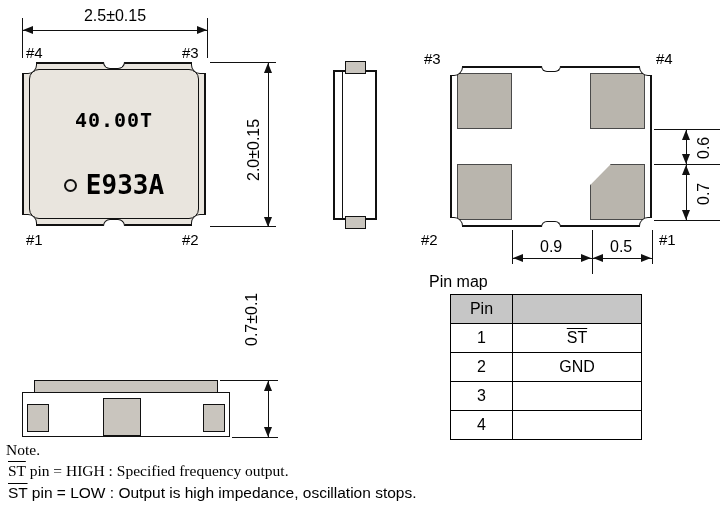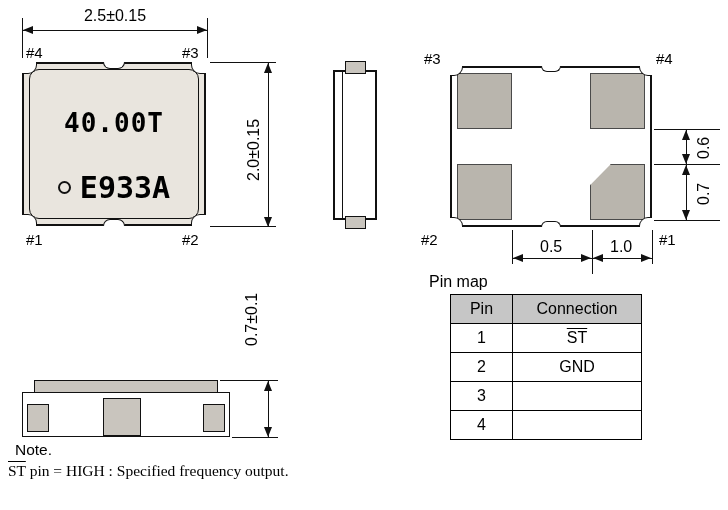--- a/index.html
+++ b/index.html
@@ -65,24 +65,24 @@
   <div class="pinlabel" style="left:182px; top:231px;">#2</div>
 
   <div class="pkg">
     <div class="pkg-inner"></div>
     <div class="notch notch-tl"></div>
     <div class="notch notch-tr"></div>
     <div class="notch notch-bl"></div>
     <div class="notch notch-br"></div>
     <div class="notch notch-et"></div>
     <div class="notch notch-eb"></div>
-    <div class="abs mono" style="left:0; right:0; top:44px; text-align:center; font-size:26px; letter-spacing:1px; z-index:4;">40.00T</div>
+    <div class="abs mono" style="left:0; right:0; top:44px; text-align:center; font-size:20px; letter-spacing:1px; z-index:4;">40.00T</div>
     <div class="abs" style="left:0; right:0; top:106px; display:flex; align-items:center; justify-content:center; gap:9px; z-index:4;">
       <span style="width:13px; height:13px; border:2px solid #111; border-radius:50%; flex:0 0 auto;"></span>
-      <span class="mono" style="font-size:30px;">E933A</span>
+      <span class="mono" style="font-size:26px;">E933A</span>
     </div>
   </div>
 
   <div class="hline" style="left:210px; top:62px; width:66px;"></div>
   <div class="hline" style="left:210px; top:226px; width:66px;"></div>
   <div class="vline" style="left:268px; top:62px; height:165px;"></div>
   <div class="arr arr-u" style="left:264px; top:63px;"></div>
   <div class="arr arr-d" style="left:264px; top:217px;"></div>
   <div class="vtext" style="left:245px; top:181px;">2.0±0.15</div>
 
@@ -124,56 +124,58 @@
 
   <div class="vline" style="left:512px; top:230px; height:34px;"></div>
   <div class="vline" style="left:592px; top:230px; height:44px;"></div>
   <div class="vline" style="left:652px; top:230px; height:34px;"></div>
   <div class="hline" style="left:512px; top:258px; width:80px;"></div>
   <div class="hline" style="left:592px; top:258px; width:60px;"></div>
   <div class="arr arr-l" style="left:513px; top:254px;"></div>
   <div class="arr arr-r" style="left:581px; top:254px;"></div>
   <div class="arr arr-l" style="left:593px; top:254px;"></div>
   <div class="arr arr-r" style="left:641px; top:254px;"></div>
-  <div class="dimtext" style="left:540px; top:238px;">0.5</div>
-  <div class="dimtext" style="left:610px; top:238px;">1.0</div>
+  <div class="dimtext" style="left:540px; top:238px;">0.9</div>
+  <div class="dimtext" style="left:610px; top:238px;">0.5</div>
 
   <div class="abs" style="left:22px; top:392px; width:208px; height:45px; border:1.5px solid #111; background:#fff;"></div>
   <div class="sideblock" style="left:34px; top:380px; width:184px; height:13px;"></div>
   <div class="sideblock" style="left:27px; top:404px; width:22px; height:28px;"></div>
   <div class="sideblock" style="left:203px; top:404px; width:22px; height:28px;"></div>
   <div class="sideblock" style="left:103px; top:398px; width:38px; height:38px;"></div>
 
   <div class="hline" style="left:220px; top:380px; width:58px;"></div>
   <div class="hline" style="left:232px; top:437px; width:46px;"></div>
   <div class="vline" style="left:268px; top:380px; height:58px;"></div>
   <div class="arr arr-u" style="left:264px; top:381px;"></div>
   <div class="arr arr-d" style="left:264px; top:427px;"></div>
   <div class="vtext" style="left:243px; top:346px;">0.7±0.1</div>
 
   <div class="abs" style="left:429px; top:273px; font-size:16px;">Pin map</div>
   <div class="pinmap">
     <div class="pm-row pm-head">
       <div class="pm-c1">Pin</div>
-      <div class="pm-c2">Connection</div>
     </div>
     <div class="pm-row">
       <div class="pm-c1">1</div>
       <div class="pm-c2"><span class="ovl">ST</span></div>
     </div>
     <div class="pm-row">
       <div class="pm-c1">2</div>
       <div class="pm-c2">GND</div>
     </div>
     <div class="pm-row">
       <div class="pm-c1">3</div>
     </div>
     <div class="pm-row">
       <div class="pm-c1">4</div>
     </div>
   </div>
 
-  <div class="abs notes" style="left:15px; top:441px;">Note.</div>
+  <div class="abs notes" style="left:6px; top:441px;font-family:Liberation Serif, serif;">Note.</div>
   <div class="abs notes" style="left:8px; top:462px;font-family:Liberation Serif, serif;">
     <span class="ovl">ST</span><span> pin = HIGH : Specified frequency output.</span>
+  </div>
+  <div class="abs notes" style="left:8px; top:484px;">
+    <span class="ovl">ST</span><span> pin = LOW : Output is high impedance, oscillation stops.</span>
   </div>
 
 </div>
 
 </body></html>

